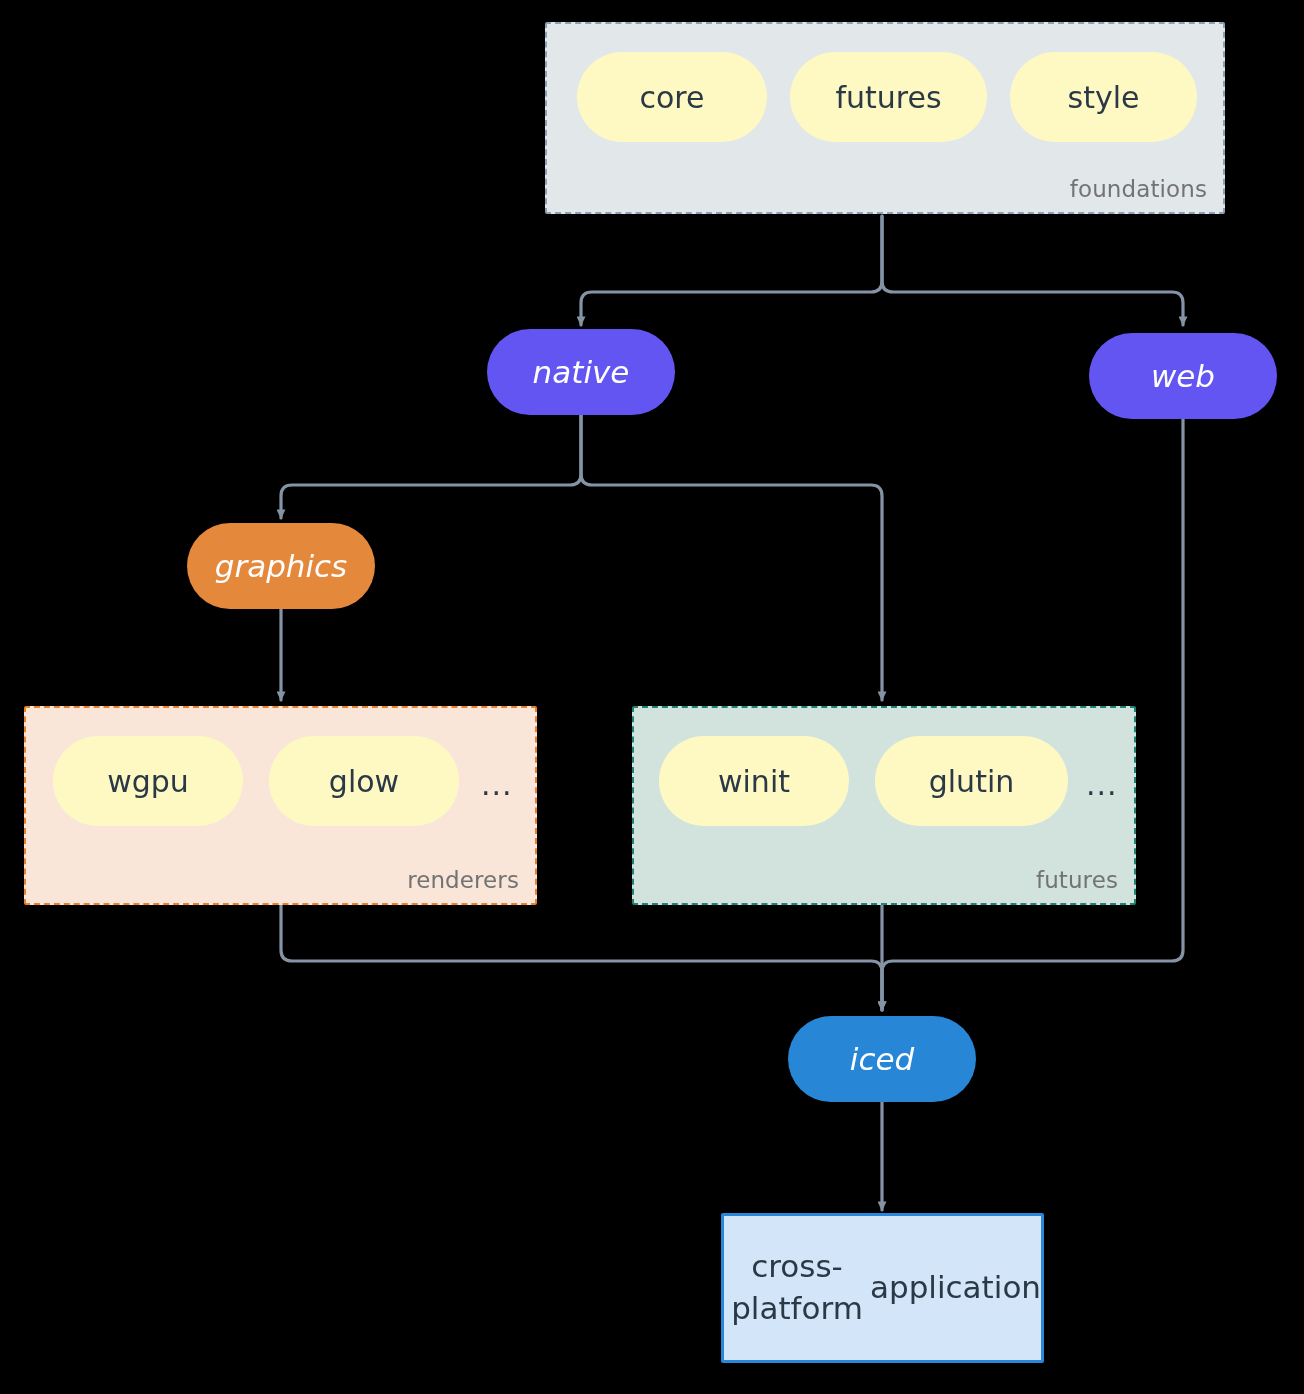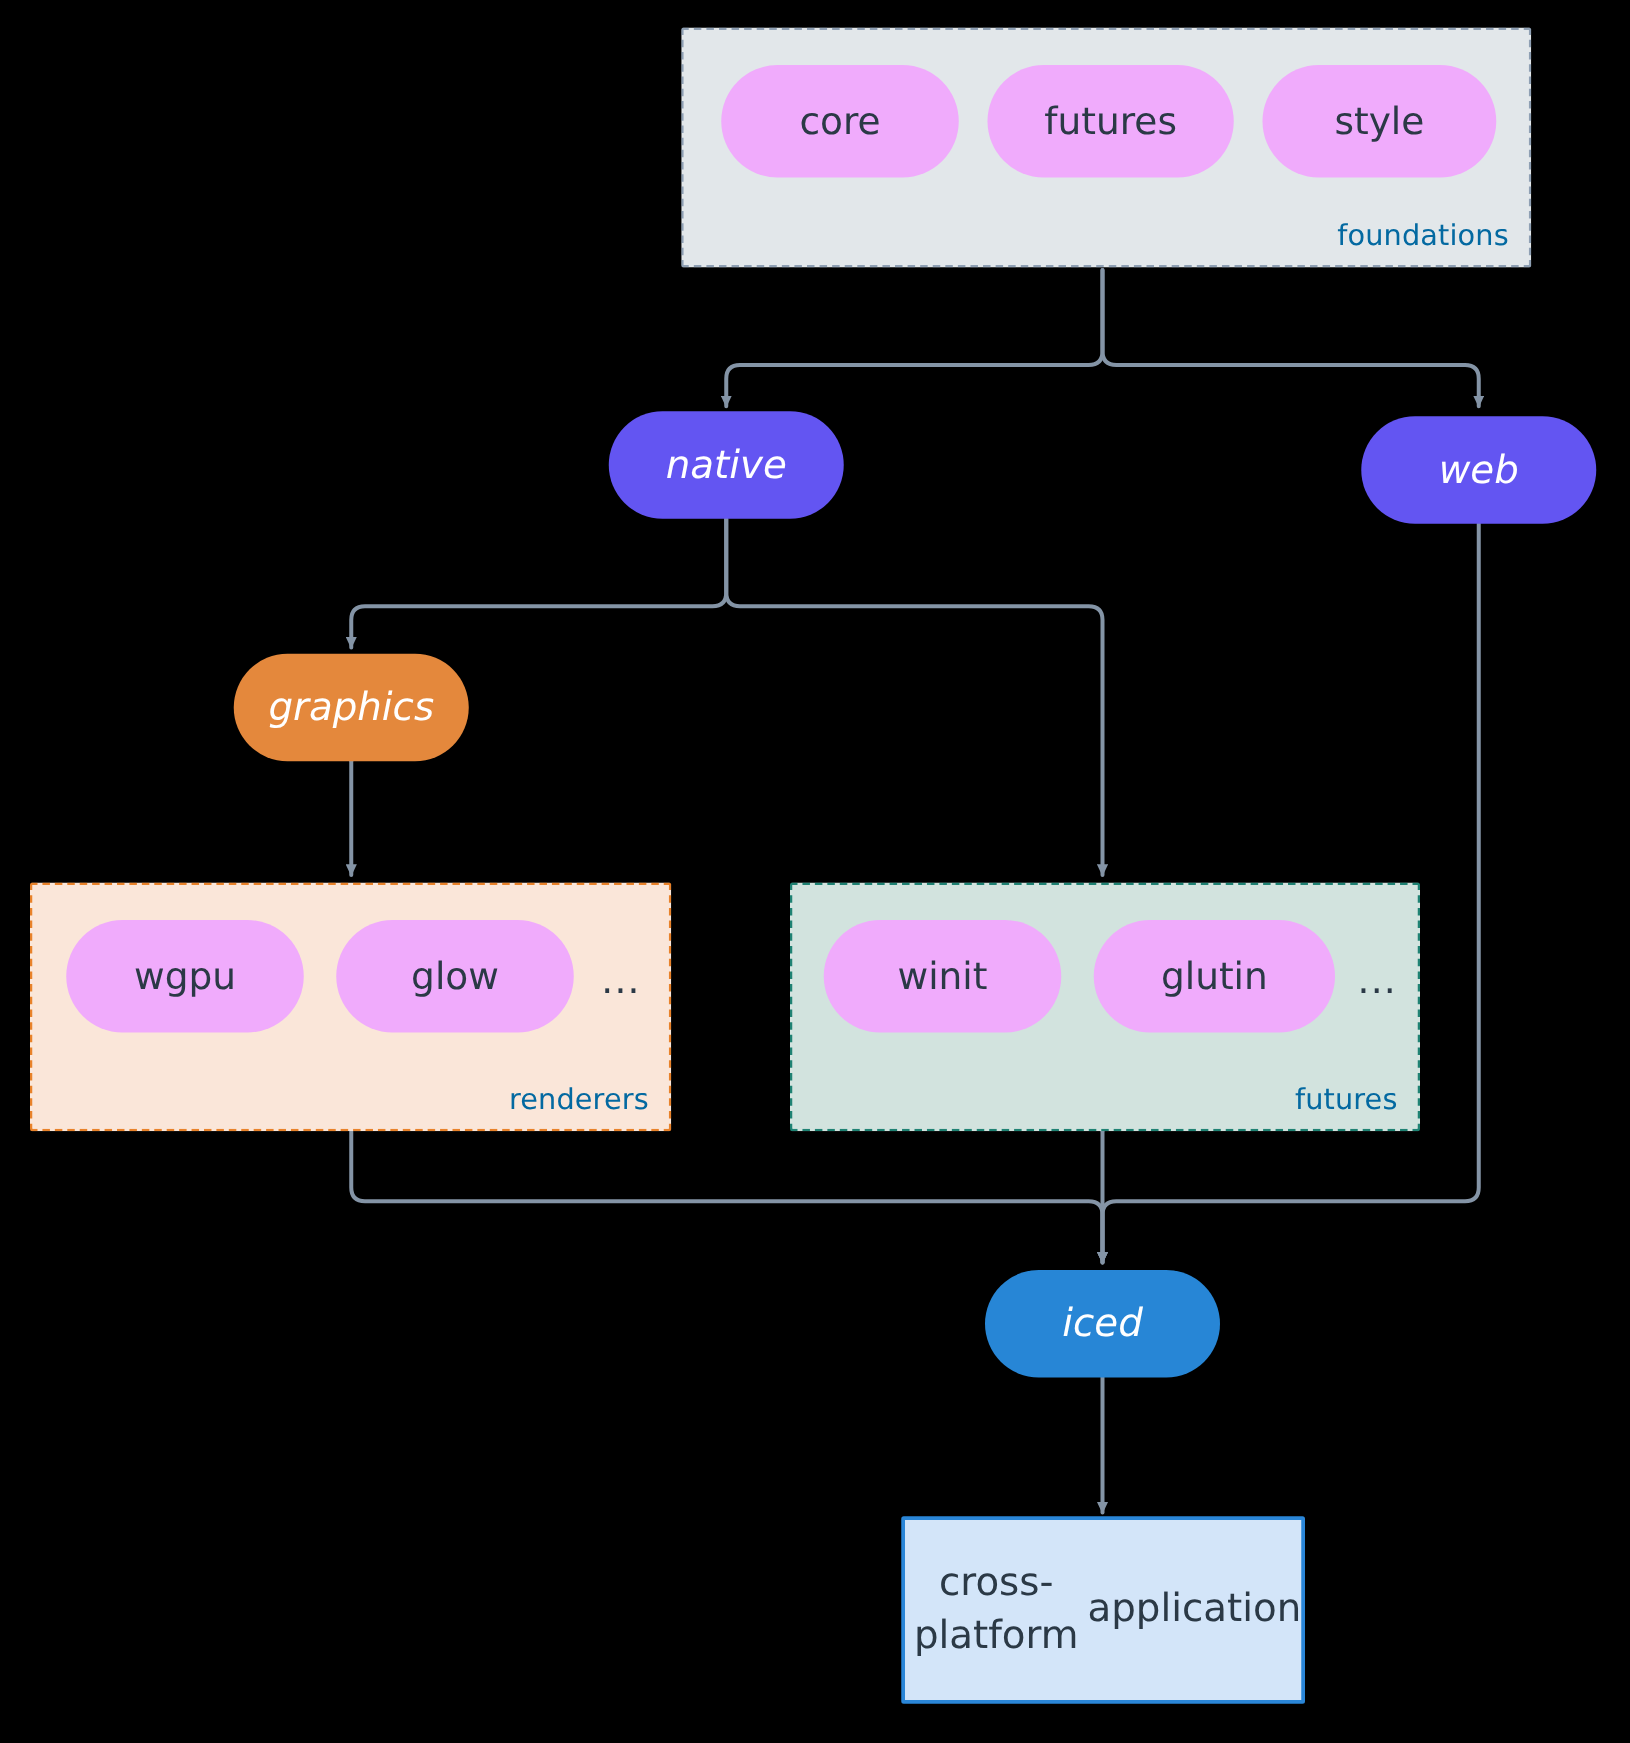--- a/index.html
+++ b/index.html
@@ -29,21 +29,21 @@
   .cluster {
     position: absolute;
     box-sizing: border-box;
     display: block;
   }
   .cluster-label {
     position: absolute;
     right: 16px;
     bottom: 10px;
     font-size: 23px;
-    color: #0369a1;
+    color: #737373;
     letter-spacing: 0.1px;
     white-space: nowrap;
   }
   .cluster-foundations {
     background: #e2e7ea;
     border: 2px dashed #8fa0b4;
     border-radius: 2px;
   }
   .cluster-renderers {
     background: #fae6d9;
@@ -53,21 +53,21 @@
   .cluster-shells {
     background: #d2e3de;
     border: 2px dashed #1f8273;
     border-radius: 2px;
   }
 
   
   .pill {
     position: absolute;
     box-sizing: border-box;
-    background: #f0abfc;
+    background: #fef9c3;
     border-radius: 999px;
     display: flex;
     align-items: center;
     justify-content: center;
     color: #2b3946;
     font-size: 30px;
     white-space: nowrap;
   }
 
   .ellipsis {

